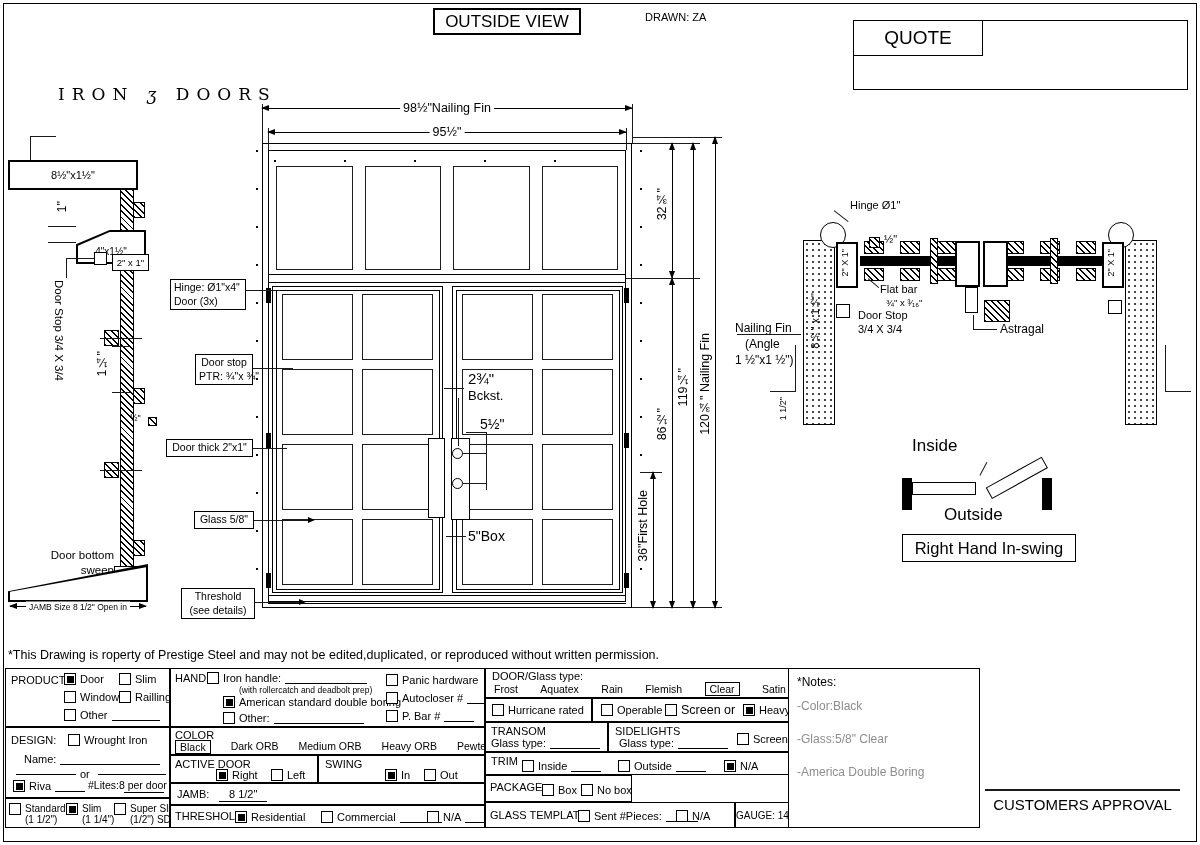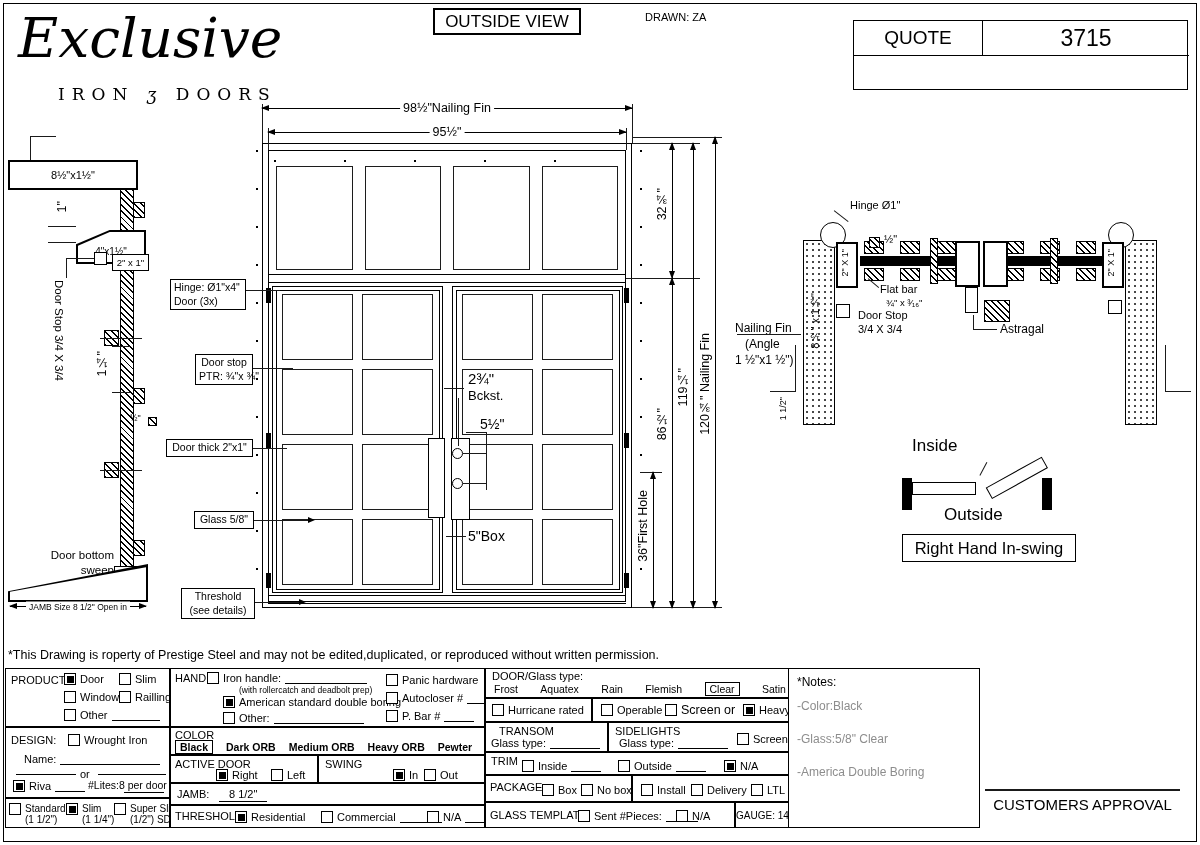--- a/index.html
+++ b/index.html
@@ -36,32 +36,30 @@
   .boxed { border:1.3px solid #000; padding:0 4px; background:#fff; }
   .circ { position:absolute; border:1.5px solid #000; border-radius:50%; background:#fff; }
   .gray { color:#8d8d8d; }
 </style>
 </head>
 <body>
 
 <div id="sheet">
   <div class="abs" style="inset:3px;border:1.8px solid #000;"></div>
 
-  <div class="abs" style="left:18px;top:8px;font-family:'DejaVu Serif',serif;font-style:italic;font-size:55px;line-height:1.1;">Exclusive</div>
   <div class="abs" style="left:58px;top:84px;font-family:'DejaVu Serif',serif;font-size:17px;letter-spacing:7px;">
     <span>IRON</span>
     <span style="font-style:italic;">ʒ</span>
     <span>DOORS</span>
   </div>
   <div class="box" style="left:433px;top:8px;width:148px;height:27px;border-width:2px;display:flex;align-items:center;justify-content:center;font-size:17px;">OUTSIDE VIEW</div>
   <div class="abs" style="left:645px;top:11px;font-size:11px;">DRAWN: ZA</div>
 
   <div class="abs" style="left:853px;top:20px;width:335px;height:70px;border:1.6px solid #000;">
     <div class="abs" style="left:0;top:0;width:129px;height:35px;border-right:1.4px solid #000;border-bottom:1.4px solid #000;display:flex;align-items:center;justify-content:center;font-size:19px;">QUOTE</div>
-    <div class="abs" style="left:129px;top:0;width:206px;height:35px;border-bottom:1.4px solid #000;display:flex;align-items:center;justify-content:center;font-size:23px;">3715</div>
   </div>
 
   <div class="box" style="left:262px;top:143px;width:370px;height:465px;"></div>
   <div class="dots-v" style="left:256px;top:150px;height:452px;"></div>
   <div class="dots-v" style="left:640px;top:150px;height:452px;"></div>
   <div class="box" style="left:268px;top:150px;width:358px;height:452px;"></div>
   <div class="dots-h" style="left:274px;top:160px;width:346px;"></div>
 
   <div class="abs" style="left:276px;top:166px;width:342px;height:104px;display:grid;grid-template-columns:repeat(4,1fr);gap:12px;">
     <div class="pane"></div>
@@ -374,21 +372,21 @@
         <span class="blank" style="width:24px;"></span>
       </label>
     <label class="ck" style="left:215px;top:41px;">
         <span class="cb"></span>
         <span>P. Bar #</span>
         <span class="blank" style="width:30px;"></span>
       </label>
   </div>
   <div class="cell" style="left:170px;top:727px;width:315px;height:28px;">
     <span class="abs" style="left:4px;top:1px;">COLOR</span>
-    <div class="abs" style="left:4px;top:12px;display:flex;gap:13px;align-items:center;font-size:10.5px;white-space:nowrap;font-weight:bold;">
+    <div class="abs" style="left:4px;top:12px;display:flex;gap:20px;font-size:10.5px;white-space:nowrap;">
       <span class="boxed">Black</span>
       <span>Dark ORB</span>
       <span>Medium ORB</span>
       <span>Heavy ORB</span>
       <span>Pewter</span>
       <span>Antique gold</span>
     </div>
   </div>
   <div class="cell" style="left:170px;top:755px;width:148px;height:28px;">
     <span class="abs" style="left:4px;top:2px;">ACTIVE DOOR</span>
@@ -396,21 +394,21 @@
         <span class="cb checked"></span>
         <span>Right</span>
       </label>
     <label class="ck" style="left:100px;top:13px;">
         <span class="cb"></span>
         <span>Left</span>
       </label>
   </div>
   <div class="cell" style="left:318px;top:755px;width:167px;height:28px;">
     <span class="abs" style="left:6px;top:2px;">SWING</span>
-    <label class="ck" style="left:74px;top:13px;">
+    <label class="ck" style="left:66px;top:13px;">
         <span class="cb checked"></span>
         <span>In</span>
       </label>
     <label class="ck" style="left:105px;top:13px;">
         <span class="cb"></span>
         <span>Out</span>
       </label>
   </div>
   <div class="cell" style="left:170px;top:783px;width:315px;height:22px;">
     <span class="abs" style="left:6px;top:4px;">JAMB:</span>
@@ -459,21 +457,21 @@
     <label class="ck" style="left:72px;top:4px;font-size:12.5px;">
         <span class="cb"></span>
         <span>Screen or</span>
       </label>
     <label class="ck" style="left:150px;top:5px;">
         <span class="cb checked"></span>
         <span>Heavy</span>
       </label>
   </div>
   <div class="cell" style="left:485px;top:722px;width:123px;height:30px;">
-    <span class="abs" style="left:13px;top:2px;text-align:center;">TRANSOM</span>
+    <span class="abs" style="left:5px;top:2px;text-align:center;">TRANSOM</span>
     <label class="ck" style="left:5px;top:14px;">
         <span>Glass type:</span>
         <span class="blank" style="width:50px;"></span>
       </label>
   </div>
   <div class="cell" style="left:608px;top:722px;width:182px;height:30px;">
     <span class="abs" style="left:6px;top:2px;">SIDELIGHTS</span>
     <label class="ck" style="left:10px;top:14px;">
         <span>Glass type:</span>
         <span class="blank" style="width:50px;"></span>
@@ -504,34 +502,20 @@
     <span class="abs" style="left:4px;top:5px;">PACKAGE</span>
     <label class="ck" style="left:56px;top:8px;">
         <span class="cb"></span>
         <span>Box</span>
       </label>
     <label class="ck" style="left:95px;top:8px;">
         <span class="cb"></span>
         <span>No box</span>
       </label>
   </div>
-  <div class="cell" style="left:632px;top:775px;width:158px;height:27px;">
-    <label class="ck" style="left:8px;top:8px;">
-        <span class="cb"></span>
-        <span>Install</span>
-      </label>
-    <label class="ck" style="left:58px;top:8px;">
-        <span class="cb"></span>
-        <span>Delivery</span>
-      </label>
-    <label class="ck" style="left:118px;top:8px;">
-        <span class="cb"></span>
-        <span>LTL</span>
-      </label>
-  </div>
   <div class="cell" style="left:485px;top:802px;width:250px;height:26px;">
     <span class="abs" style="left:4px;top:6px;">GLASS TEMPLATE</span>
     <label class="ck" style="left:92px;top:7px;">
         <span class="cb"></span>
         <span>Sent #Pieces:</span>
         <span class="blank" style="width:32px;"></span>
       </label>
     <label class="ck" style="left:190px;top:7px;">
         <span class="cb"></span>
         <span>N/A</span>

